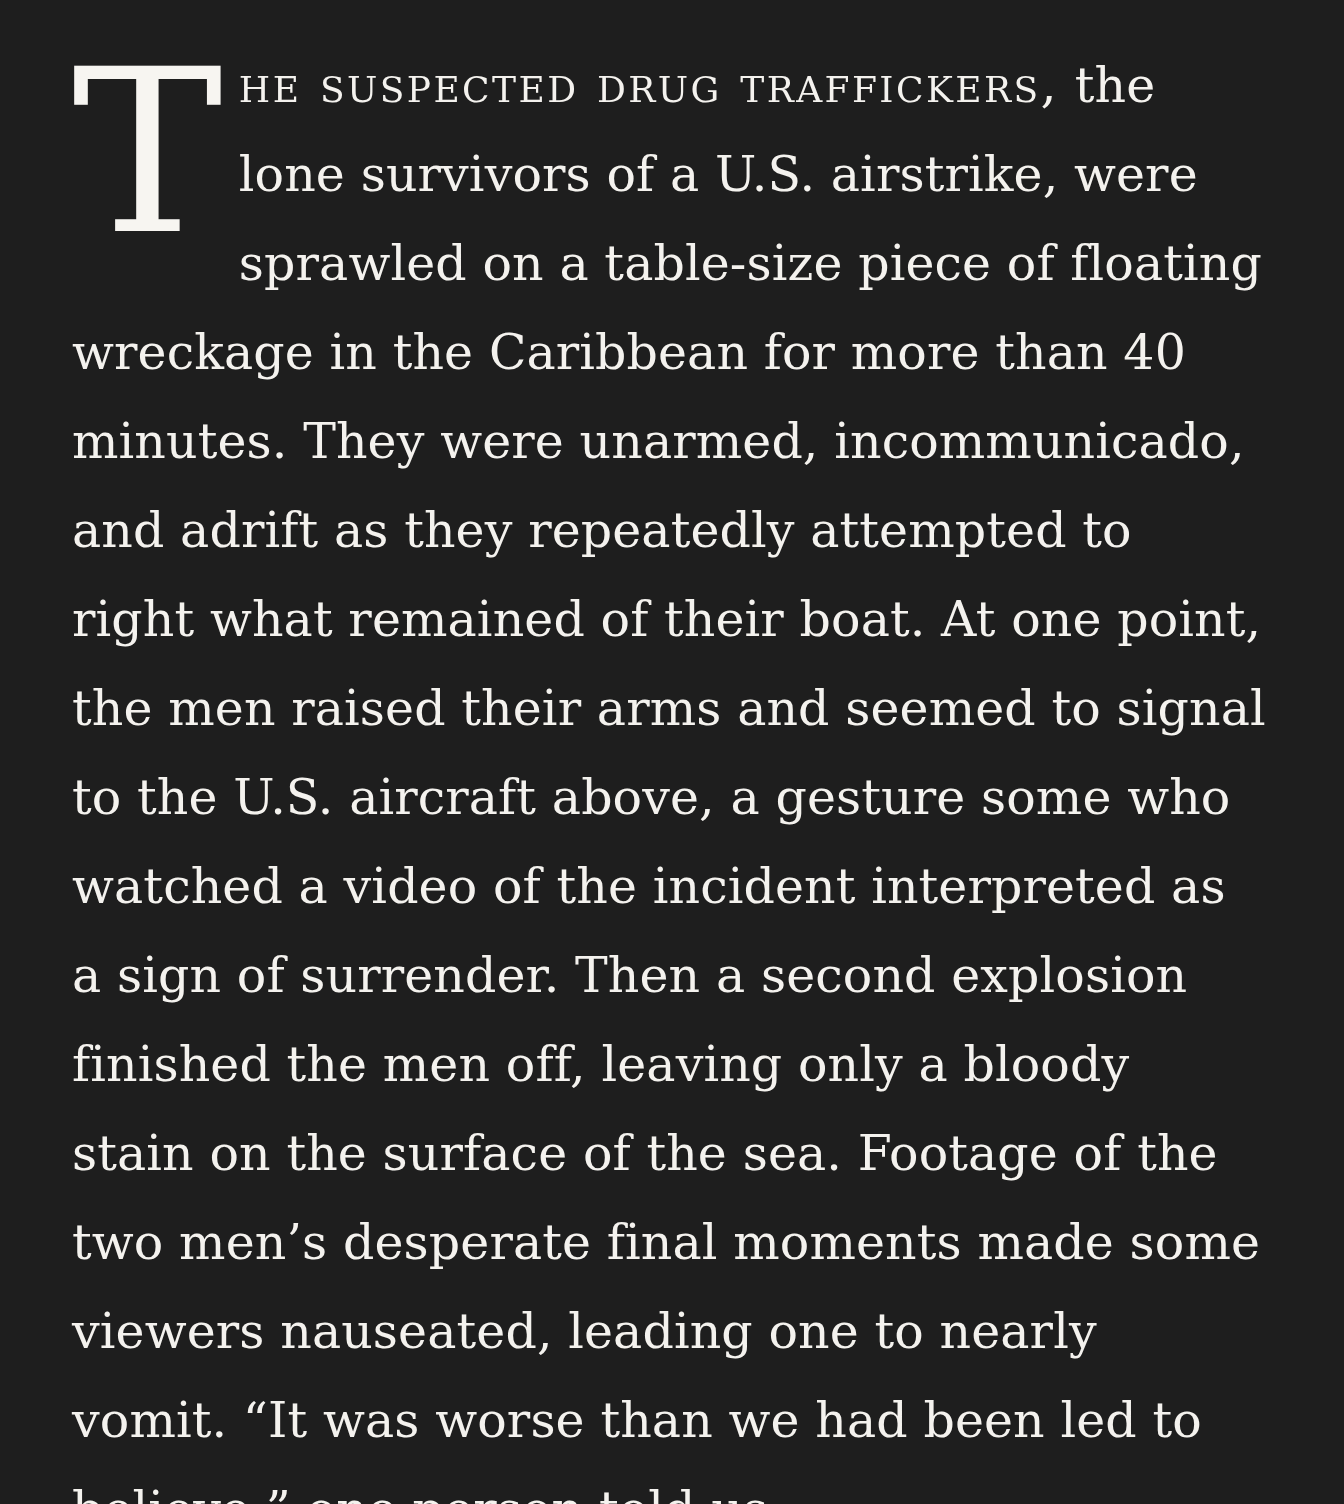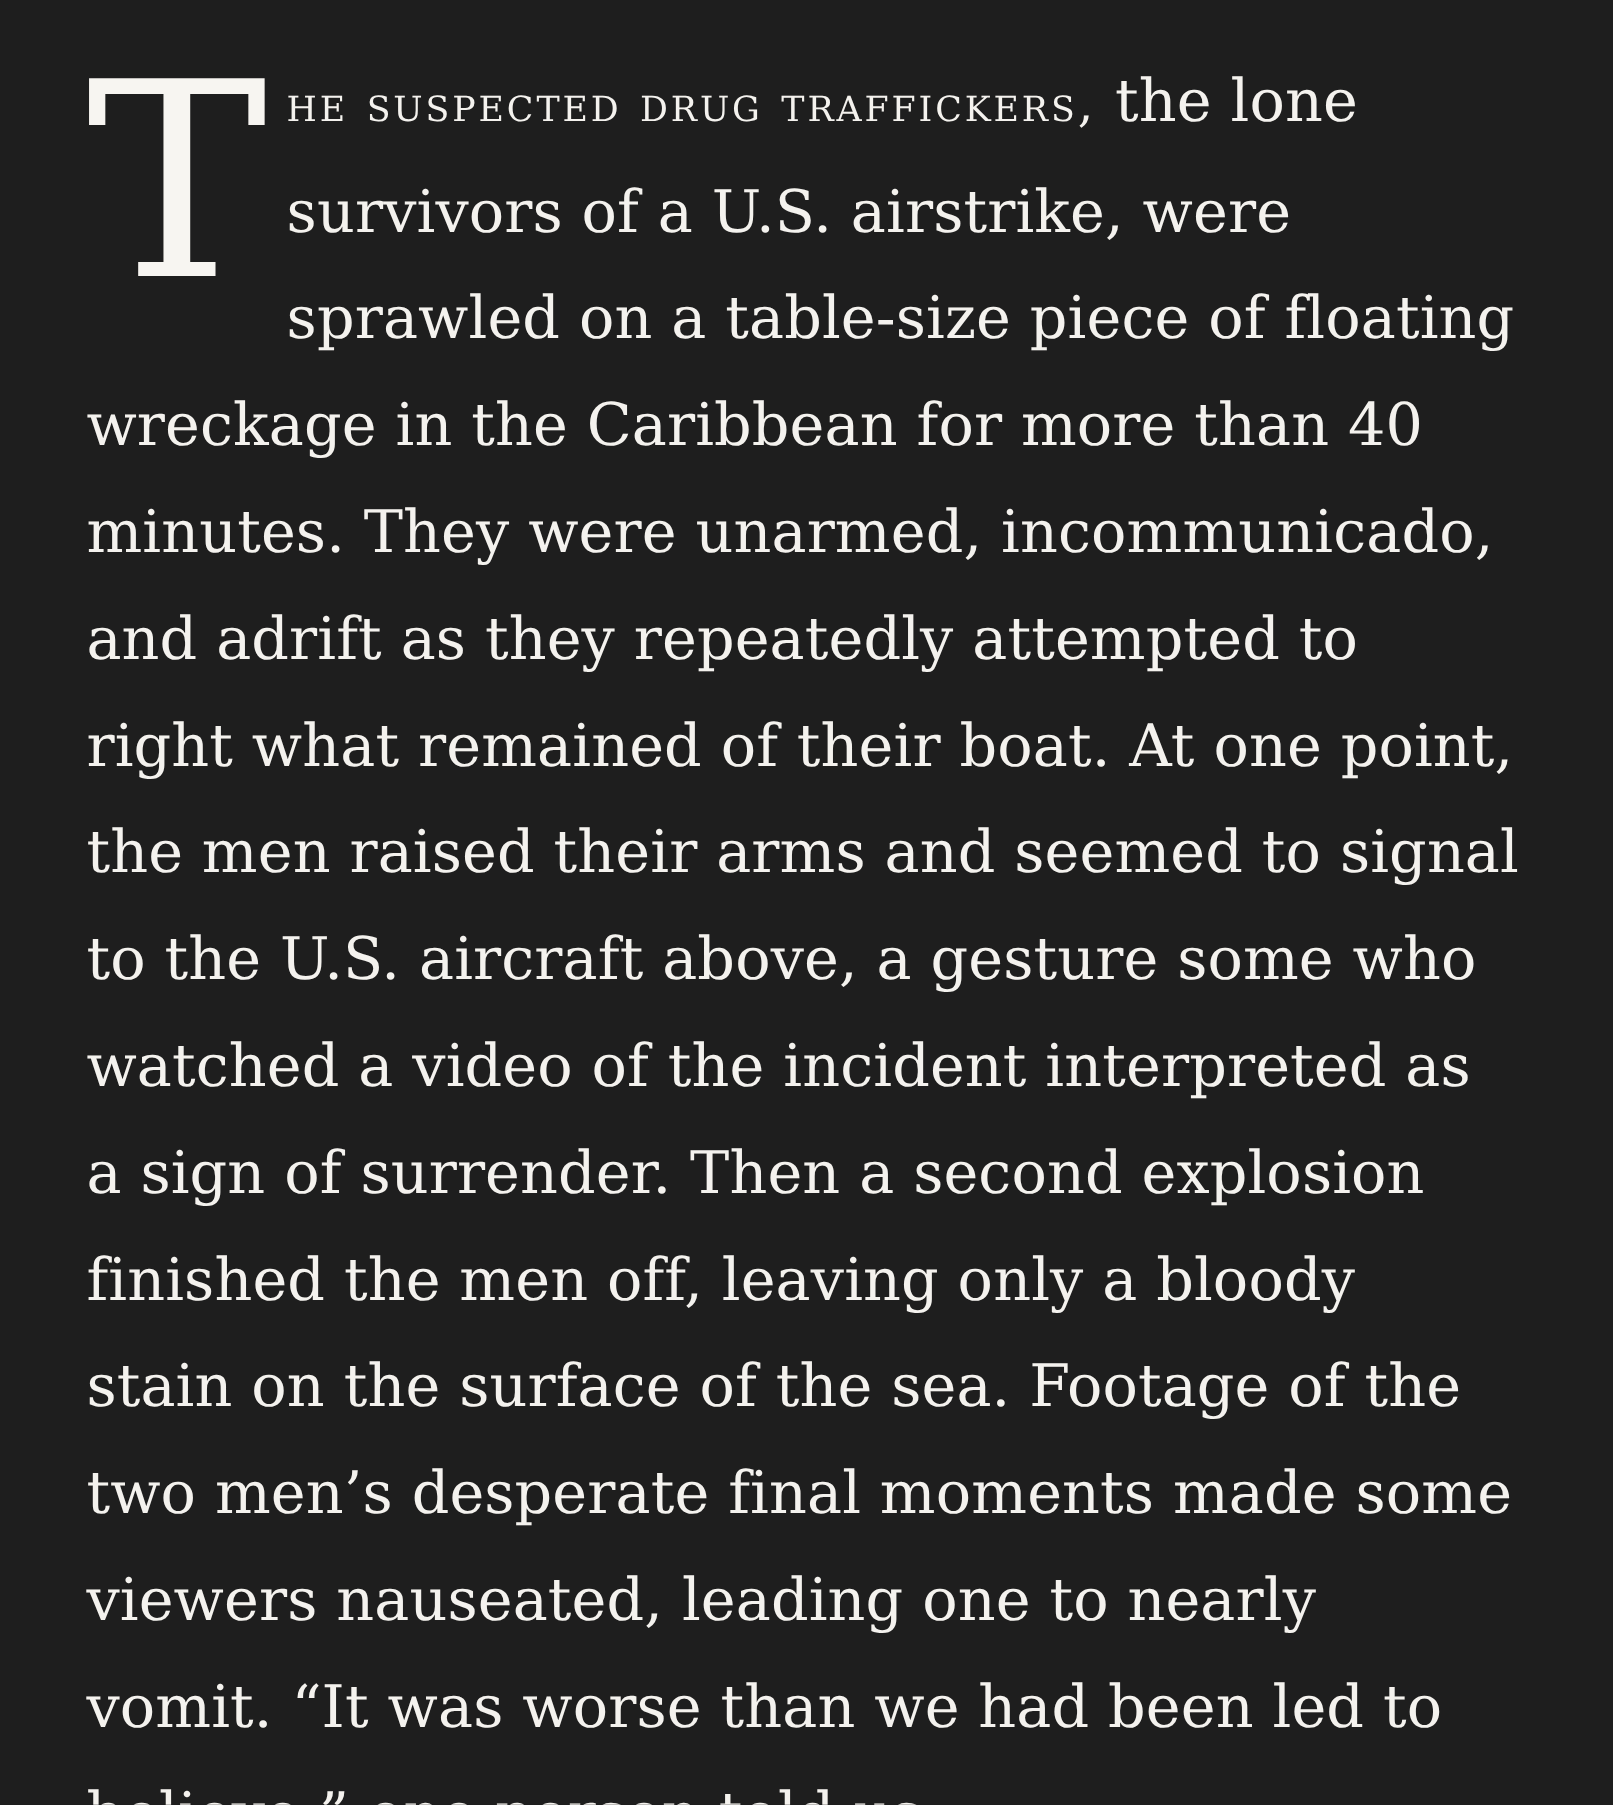--- a/index.html
+++ b/index.html
@@ -37,21 +37,21 @@
     line-height: 0.82;
     padding: 14px 16px 0 0;
     margin-top: 6px;
     font-weight: 400;
     color: #f7f5f1;
   }
   .smallcaps {
     font-variant: small-caps;
     text-transform: lowercase;
     letter-spacing: 2.4px;
-    font-size: 41px;
+    font-size: 51px;
     margin-top: 46px;
   }
   .body-text {
     
   }
 </style>
 </head>
 <body>
 
 <div class="article">

